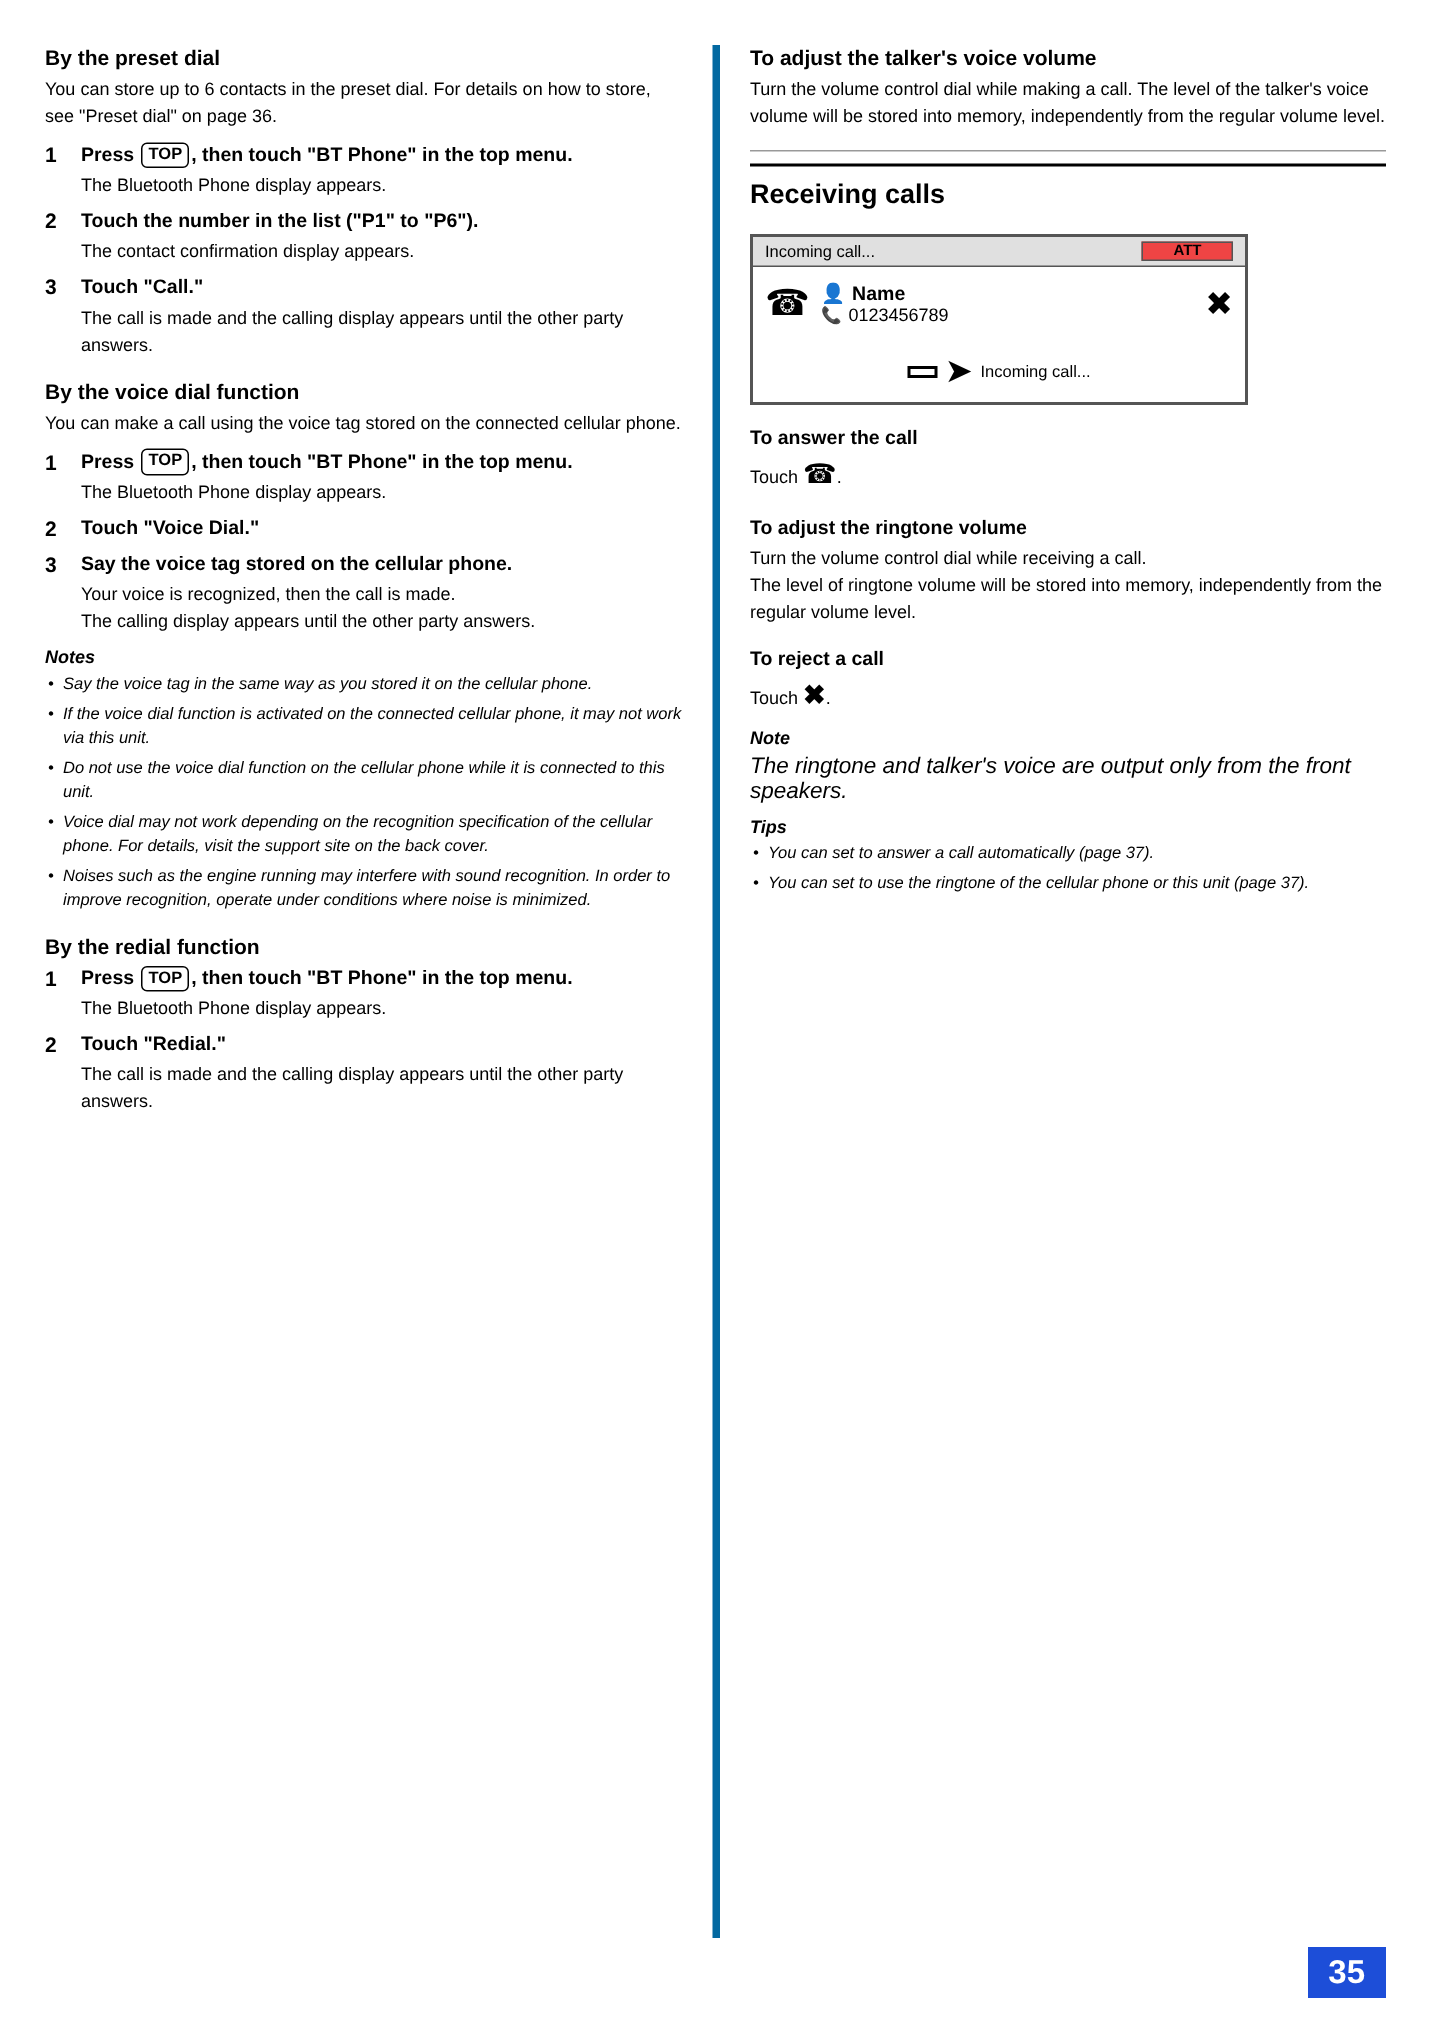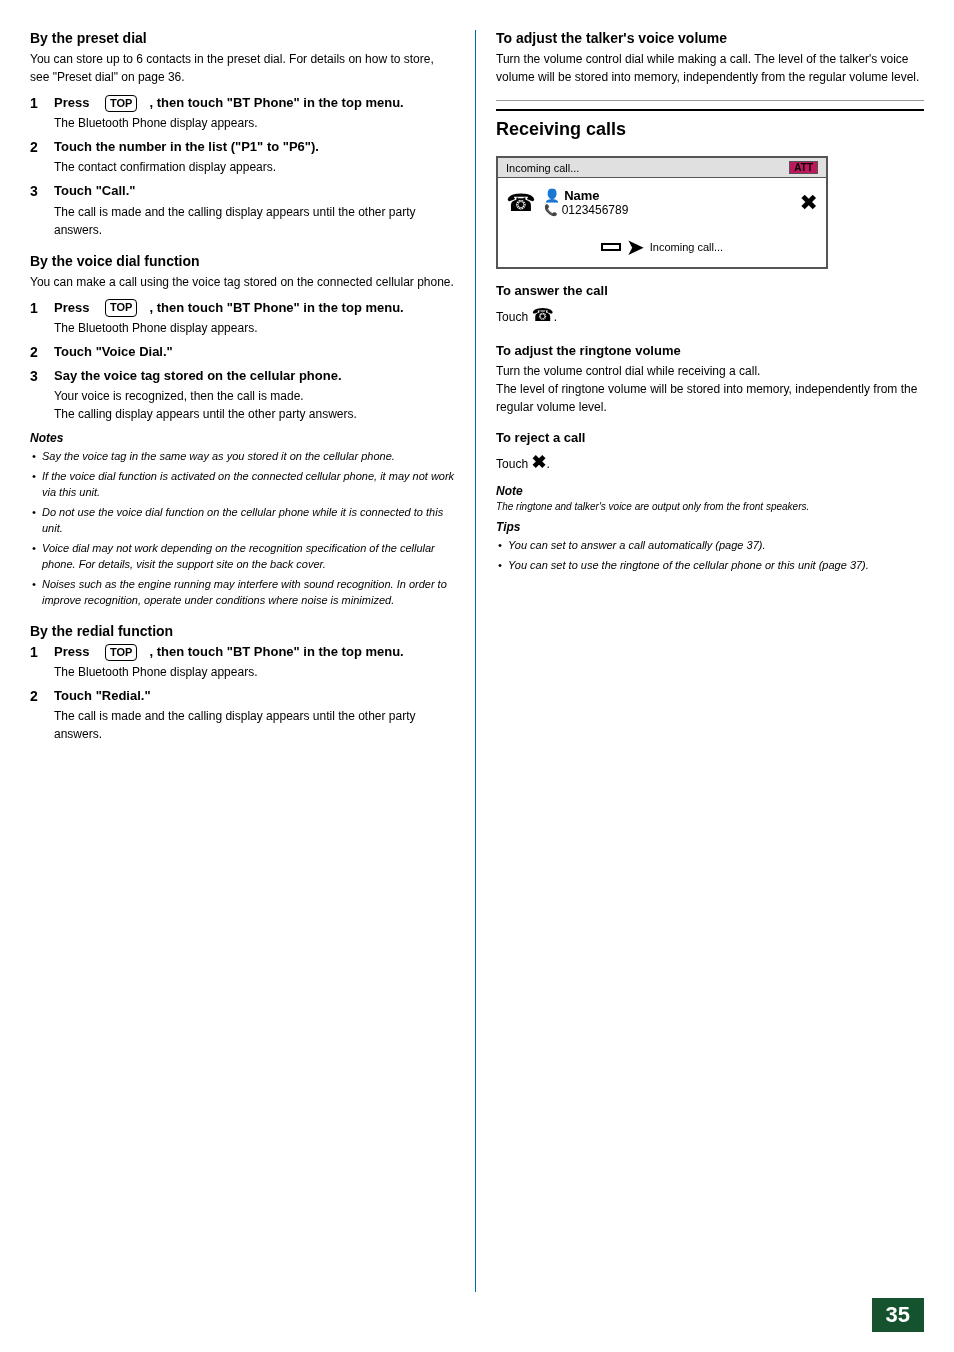--- a/index.html
+++ b/index.html
@@ -19,21 +19,21 @@
       padding: 30px 30px 60px 30px;
       gap: 0;
     }
     .left-column {
       width: 460px;
       padding-right: 20px;
     }
     .right-column {
       width: 464px;
       padding-left: 20px;
-      border-left: 1px solid #0369a1;
+      border-left: 5px solid #0369a1;
     }
     .section-title {
       font-size: 14px;
       font-weight: bold;
       margin-bottom: 4px;
     }
     .section-title-large {
       font-size: 18px;
       font-weight: bold;
       border-top: 2px solid #000;
@@ -74,21 +74,21 @@
       margin-bottom: 14px;
     }
     .top-badge {
       display: inline-block;
       border: 1.5px solid #000;
       border-radius: 4px;
       padding: 0 4px;
       font-size: 11px;
       font-weight: bold;
       vertical-align: middle;
-      margin: 0 12px;
+      margin: 0 1px;
     }
     .notes-section {
       margin-top: 8px;
     }
     .notes-title {
       font-size: 12px;
       font-weight: bold;
       font-style: italic;
       margin-bottom: 3px;
     }
@@ -122,22 +122,22 @@
       font-size: 11px;
       border-bottom: 1px solid #555;
       display: flex;
       justify-content: space-between;
       align-items: center;
     }
     .att-badge {
       border: 1px solid #555;
       font-size: 10px;
       font-weight: bold;
-      padding: 0 4px;
-      background: #be185d;
+      padding: 0 20px;
+      background: #ef4444;
     }
     .call-display-body {
       display: flex;
       align-items: center;
       padding: 10px 8px;
       gap: 8px;
     }
     .phone-icon {
       font-size: 24px;
       color: #000;
@@ -182,21 +182,21 @@
       font-weight: bold;
       margin-bottom: 4px;
       margin-top: 12px;
     }
     .page-number {
       position: absolute;
       bottom: 20px;
       right: 30px;
       font-size: 22px;
       font-weight: bold;
-      background: #14532d;
+      background: #1d4ed8;
       color: #fff;
       padding: 4px 14px;
     }
     .divider {
       border: none;
       border-top: 1.5px solid #999;
       margin: 8px 0;
     }
     .bold { font-weight: bold; }
   </style>
@@ -358,21 +358,21 @@
     </div>
 
     <div class="subsection">
       <div class="subsection-title">To reject a call</div>
       <div class="section-body">
         <span>Touch </span><span style="font-size:18px;font-weight:bold;">✖</span><span>.</span>
       </div>
 
       <div class="notes-section">
         <div class="notes-title">Note</div>
-        <div style="font-size:10px;font-style:italic;">The ringtone and talker's voice are output only from the front speakers.</div>
+        <div style="font-size:15px;font-style:italic;">The ringtone and talker's voice are output only from the front speakers.</div>
       </div>
 
       <div class="notes-section" style="margin-top:8px;">
         <div class="notes-title">Tips</div>
         <ul class="notes-list">
           <li>You can set to answer a call automatically (page 37).</li>
           <li>You can set to use the ringtone of the cellular phone or this unit (page 37).</li>
         </ul>
       </div>
     </div>

